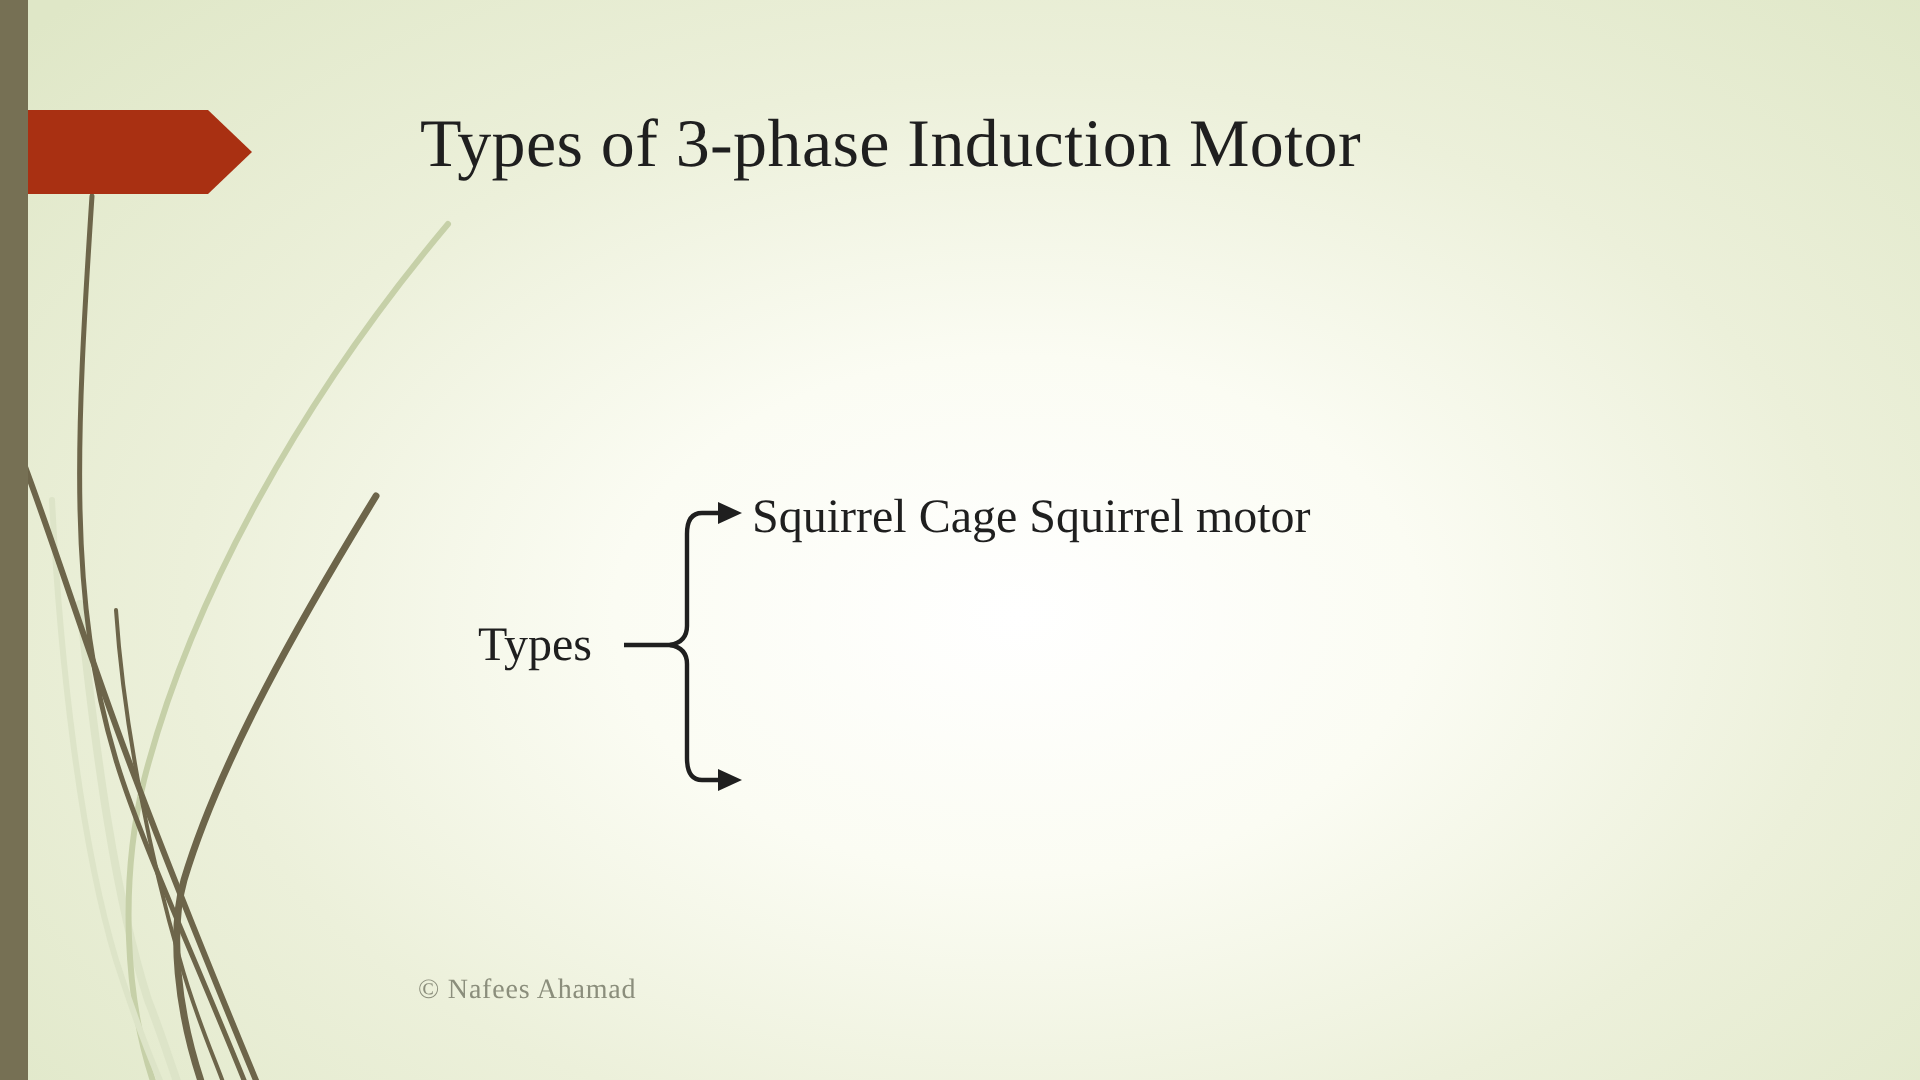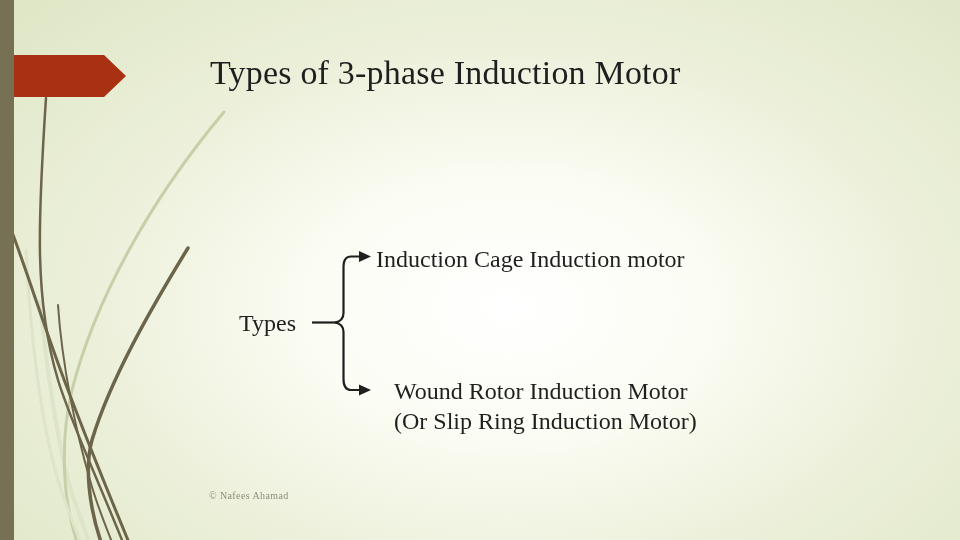--- a/index.html
+++ b/index.html
@@ -28,21 +28,21 @@
     color:var(--text-dark,#1f1f1f);
     font-size:24px;line-height:30px;
     white-space:nowrap;
   }
   .types-label{left:239px;top:308px;}
   .branch-1{left:376px;top:244px;}
   .branch-2{left:394px;top:376px;}
   .branch-2 span{display:block;}
   .footer-credit{
     position:absolute;left:209px;top:490px;
-    font-size:10px;line-height:12px;
+    font-size:14px;line-height:12px;
     color:var(--footer-gray,#8b8e7c);
     letter-spacing:0.4px;
   }
   .connector-svg{position:absolute;left:0;top:0;pointer-events:none;}
 </style>
 </head>
 <body>
 
 <div class="slide">
 
@@ -72,22 +72,18 @@
       <path d="M 361,256.5 L 351,256.5 Q 343.5,256.5 343.5,267 L 343.5,313 Q 343.5,321 335,322.5 Q 343.5,324 343.5,332 L 343.5,379 Q 343.5,390 351,390 L 361,390"></path>
     </g>
     <g fill="var(--text-dark,#1f1f1f)" stroke="none">
       <polygon points="371,256.5 359,251 359,262"></polygon>
       <polygon points="371,390 359,384.5 359,395.5"></polygon>
     </g>
   </svg>
 
   <div class="diagram-text types-label">Types</div>
 
-  <div class="diagram-text branch-1">Induction Cage Induction motor</div>
+  <div class="diagram-text branch-1">Squirrel Cage Squirrel motor</div>
 
-  <div class="diagram-text branch-2">
-    <span>Wound Rotor Induction Motor</span>
-    <span>(Or Slip Ring Induction Motor)</span>
-  </div>
 
   <div class="footer-credit">© Nafees Ahamad</div>
 
 </div>
 
 </body></html>

